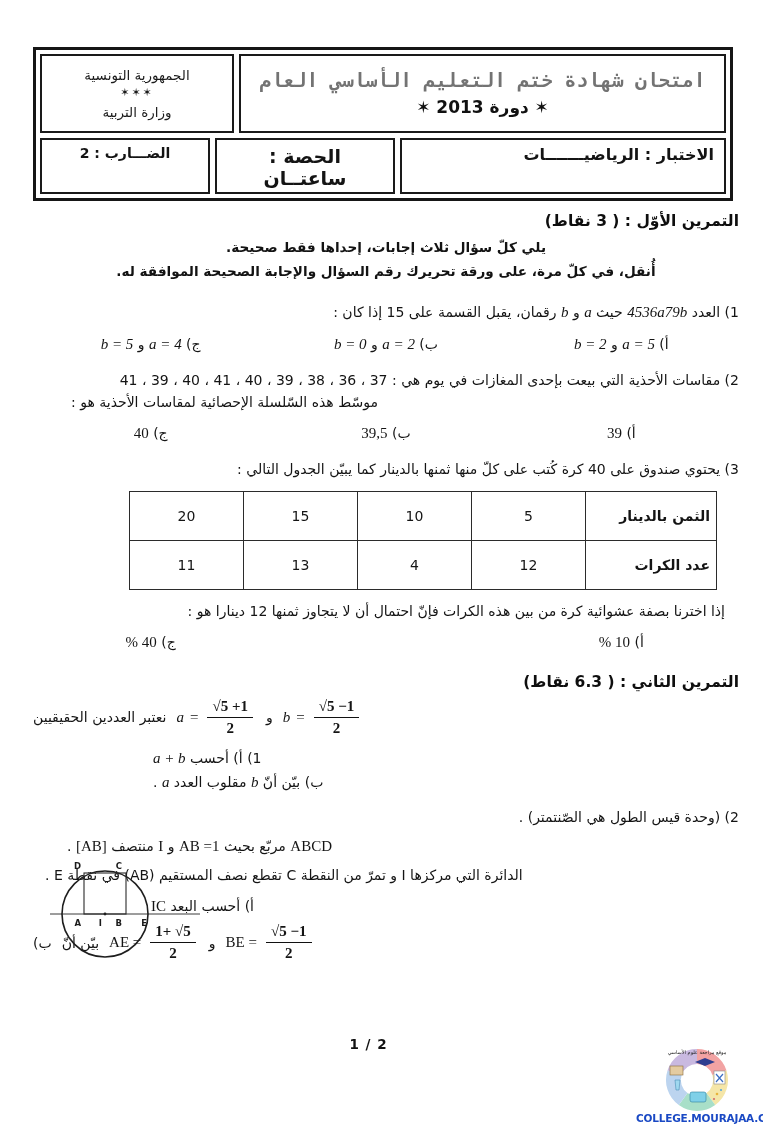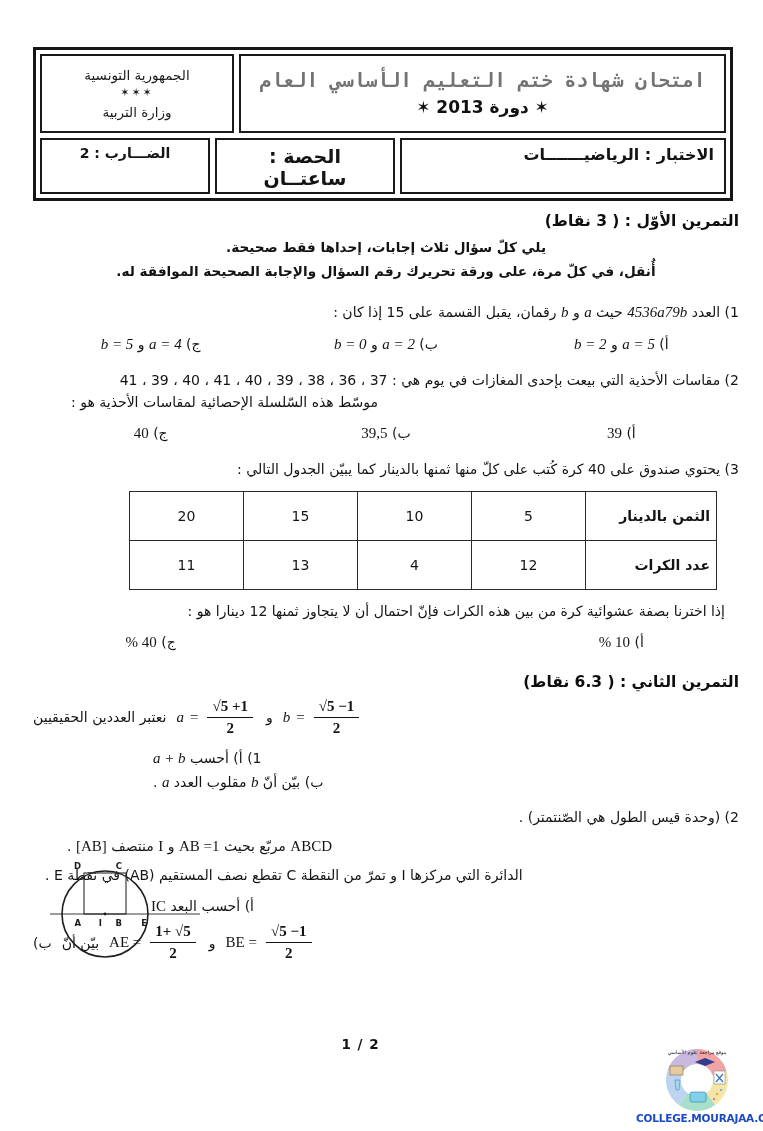--- a/index.html
+++ b/index.html
@@ -239,21 +239,21 @@
     position: absolute;
     left: 48px;
     top: 852px;
     width: 170px;
     height: 110px;
   }
 
   
   .footer-page {
     position: absolute;
-    left: 0;
+    left: 8px;
     top: 1036px;
     width: 721px;
     text-align: center;
     font-family: "DejaVu Sans", sans-serif;
     font-weight: bold;
     font-size: 13.5px;
     letter-spacing: 1px;
     color: #111;
   }
   .watermark {

